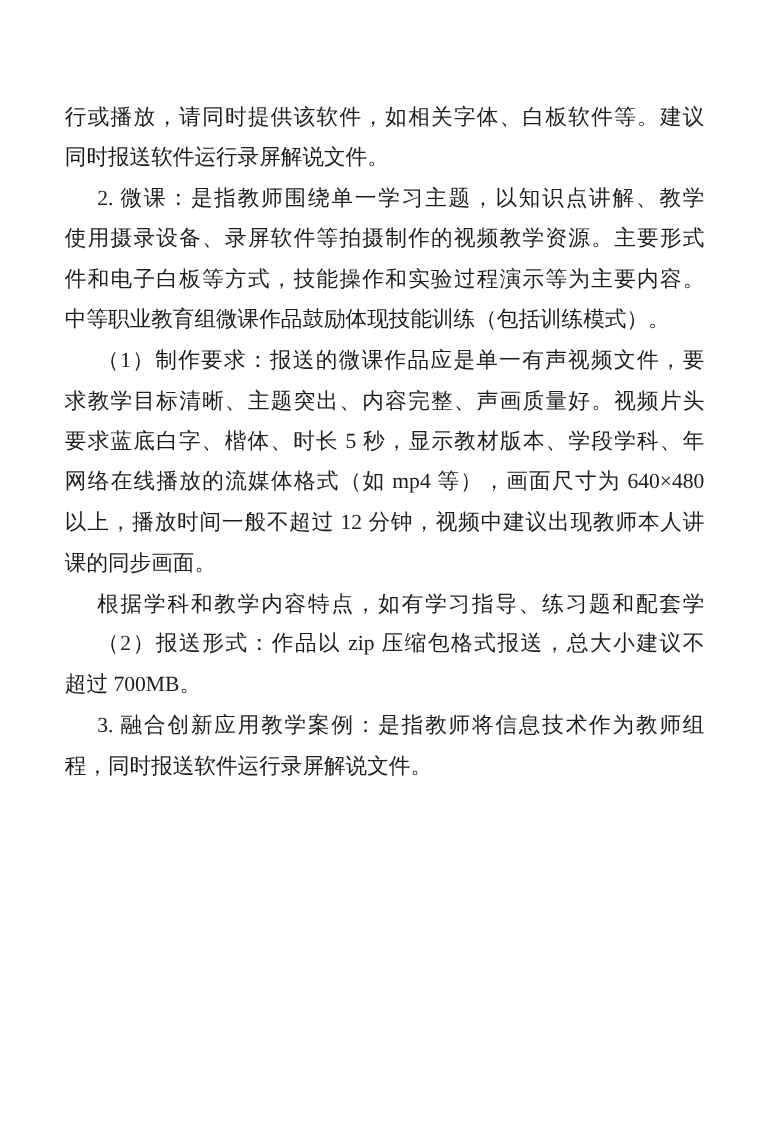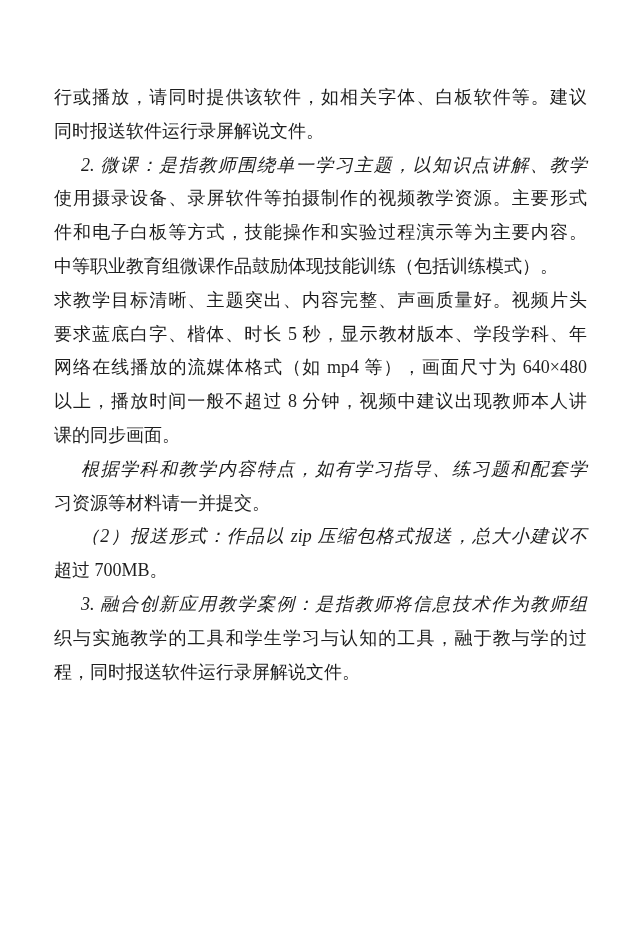--- a/index.html
+++ b/index.html
@@ -27,21 +27,20 @@
   .line {
     min-height: 33.8px;
     white-space: pre-wrap;
   }
   .line.just {
     text-align: justify;
     text-align-last: justify;
   }
   .line.indent {
     text-indent: 27px;
-    font-style: italic;
   }
   .page-number {
     position: absolute;
     left: 54px;
     top: 839px;
     width: 533px;
     text-align: right;
     font-size: 16px;
     letter-spacing: 1px;
     color: #1d1d1d;
@@ -51,27 +50,26 @@
 <body>
 
 <div class="page">
   <div class="text-body">
       <div class="line just">行或播放，请同时提供该软件，如相关字体、白板软件等。建议</div>
       <div class="line">同时报送软件运行录屏解说文件。</div>
       <div class="line indent just">2. 微课：是指教师围绕单一学习主题，以知识点讲解、教学</div>
       <div class="line just">使用摄录设备、录屏软件等拍摄制作的视频教学资源。主要形式</div>
       <div class="line just">件和电子白板等方式，技能操作和实验过程演示等为主要内容。</div>
       <div class="line">中等职业教育组微课作品鼓励体现技能训练（包括训练模式）。</div>
+      <div class="line indent just">（1）制作要求：报送的微课作品应是单一有声视频文件，要</div>
       <div class="line just">求教学目标清晰、主题突出、内容完整、声画质量好。视频片头</div>
       <div class="line just">要求蓝底白字、楷体、时长 5 秒，显示教材版本、学段学科、年</div>
       <div class="line just">网络在线播放的流媒体格式（如 mp4 等），画面尺寸为 640×480</div>
-      <div class="line just">以上，播放时间一般不超过 8 分钟，视频中建议出现教师本人讲</div>
+      <div class="line just">以上，播放时间一般不超过 12 分钟，视频中建议出现教师本人讲</div>
       <div class="line">课的同步画面。</div>
       <div class="line indent just">根据学科和教学内容特点，如有学习指导、练习题和配套学</div>
-      <div class="line">习资源等材料请一并提交。</div>
       <div class="line indent just">（2）报送形式：作品以 zip 压缩包格式报送，总大小建议不</div>
       <div class="line">超过 700MB。</div>
       <div class="line indent just">3. 融合创新应用教学案例：是指教师将信息技术作为教师组</div>
-      <div class="line just">织与实施教学的工具和学生学习与认知的工具，融于教与学的过</div>
       <div class="line">程，同时报送软件运行录屏解说文件。</div>
     </div>
   <div class="page-number">— 3 —</div>
 </div>
 
 </body></html>

